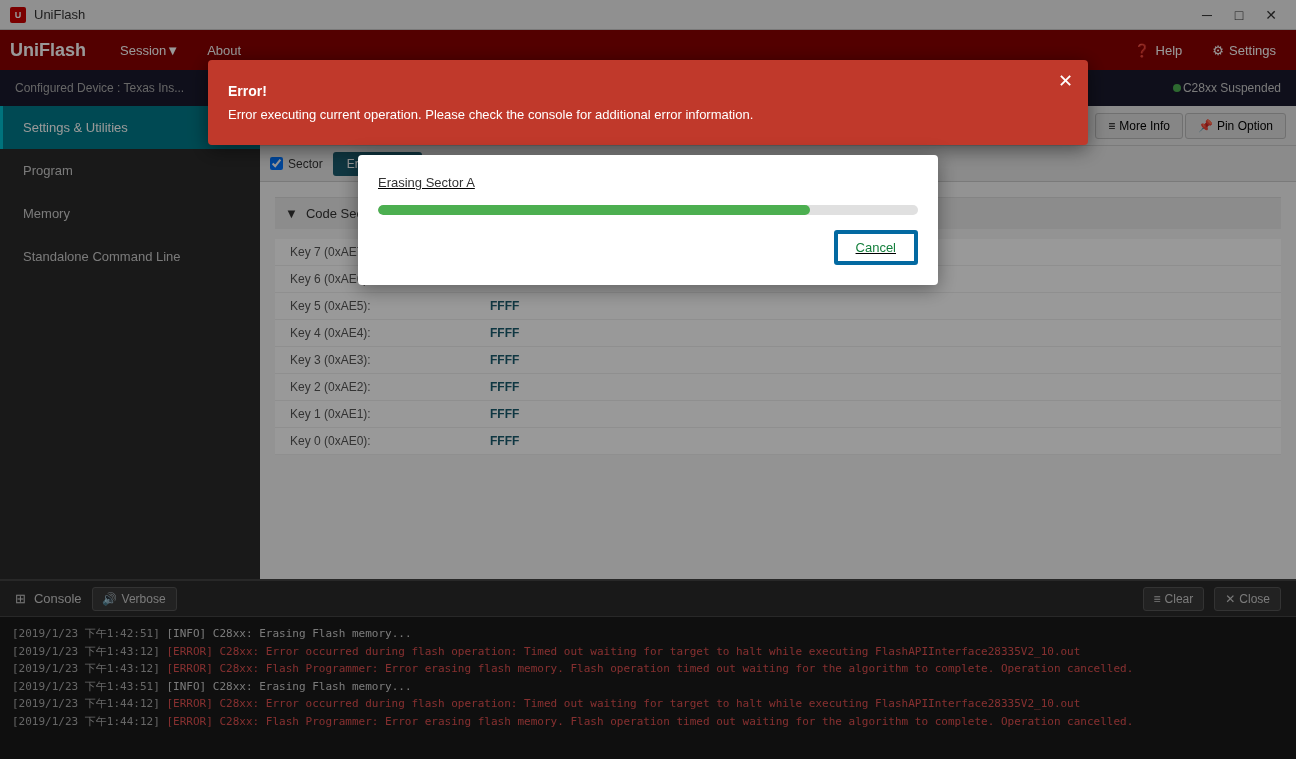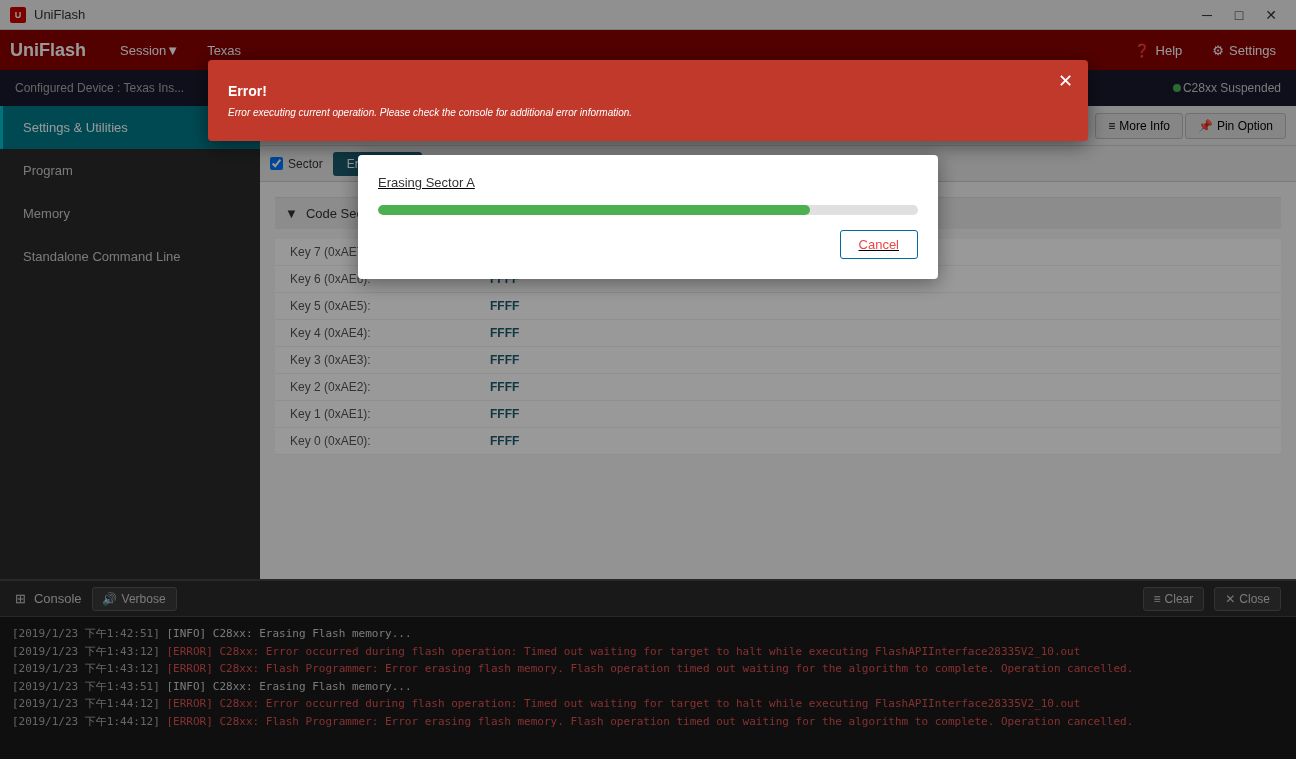--- a/index.html
+++ b/index.html
@@ -180,42 +180,42 @@
     .error-banner {
       background: #c0392b;
       color: white;
       width: 880px;
       border-radius: 4px;
       padding: 23px 20px;
       position: relative;
       box-shadow: 0 4px 20px rgba(0,0,0,0.5);
     }
     .error-title { font-weight: bold; font-size: 14px; margin-bottom: 8px; }
-    .error-message { font-size: 10px; font-style: italic; }
+    .error-message { font-size: 13px; }
     .error-close { position: absolute; top: 12px; right: 15px; color: white; font-size: 18px; cursor: pointer; background: none; border: none; line-height: 1; }
 
     
     .progress-dialog {
       position: fixed;
       top: 160px;
       left: 50%;
       transform: translateX(-50%);
       width: 580px;
       background: white;
       border-radius: 4px;
       box-shadow: 0 4px 20px rgba(0,0,0,0.4);
       z-index: 200;
       padding: 20px;
       text-decoration: underline;
     }
     .progress-title { font-size: 13px; color: #333; margin-bottom: 15px; }
     .progress-bar-bg { background: #e0e0e0; height: 10px; border-radius: 5px; overflow: hidden; margin-bottom: 15px; }
     .progress-bar-fill { background: #4caf50; height: 100%; width: 80%; border-radius: 5px; }
     .progress-footer { display: flex; justify-content: flex-end; }
-    .cancel-btn { padding: 6px 18px; background: white; border: 1px solid #0369a1; border-radius: 3px; cursor: pointer; font-size: 13px; color: #ef4444; }
+    .cancel-btn { padding: 6px 18px; background: white; border: 4px solid #0369a1; border-radius: 3px; cursor: pointer; font-size: 13px; color: #15803d; }
 
     
     .main-content::-webkit-scrollbar { width: 8px; }
     .main-content::-webkit-scrollbar-track { background: #e0e0e0; }
     .main-content::-webkit-scrollbar-thumb { background: #aaa; border-radius: 4px; }
   </style>
 </head>
 <body>
 
 <div class="title-bar">
@@ -232,21 +232,21 @@
   </div>
 </div>
 
 <div class="menu-bar">
   <span class="app-logo">UniFlash</span>
   <div class="menu-item">
     <span>Session</span>
     <span>▼</span>
   </div>
   <div class="menu-item">
-    <span>Texas</span>
+    <span>About</span>
   </div>
   <div class="menu-bar-right">
     <div class="menu-help">
       <span>❓</span>
       <span>Help</span>
     </div>
     <div class="menu-help">
       <span>⚙</span>
       <span>Settings</span>
     </div>

